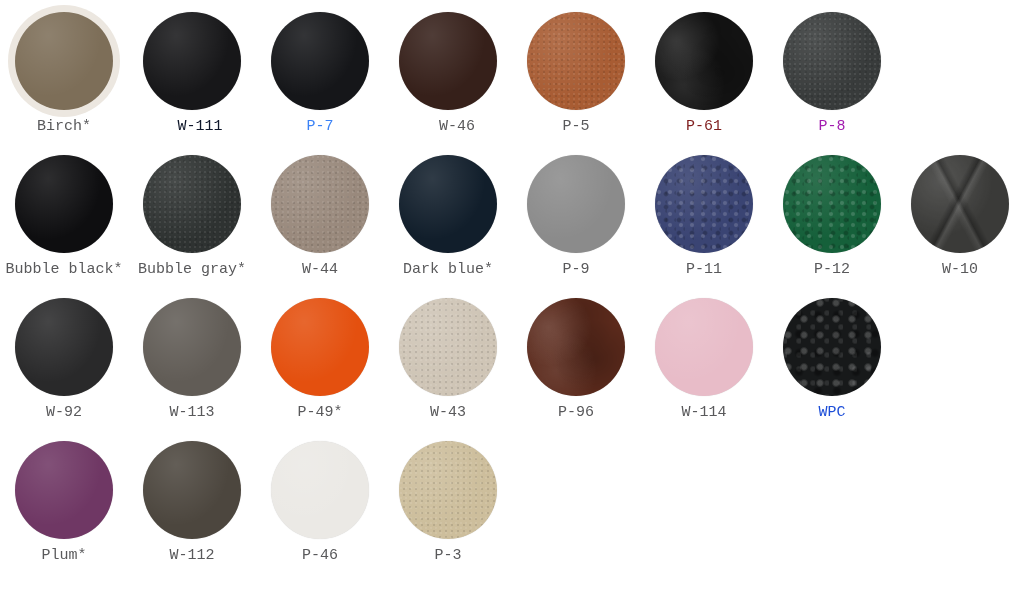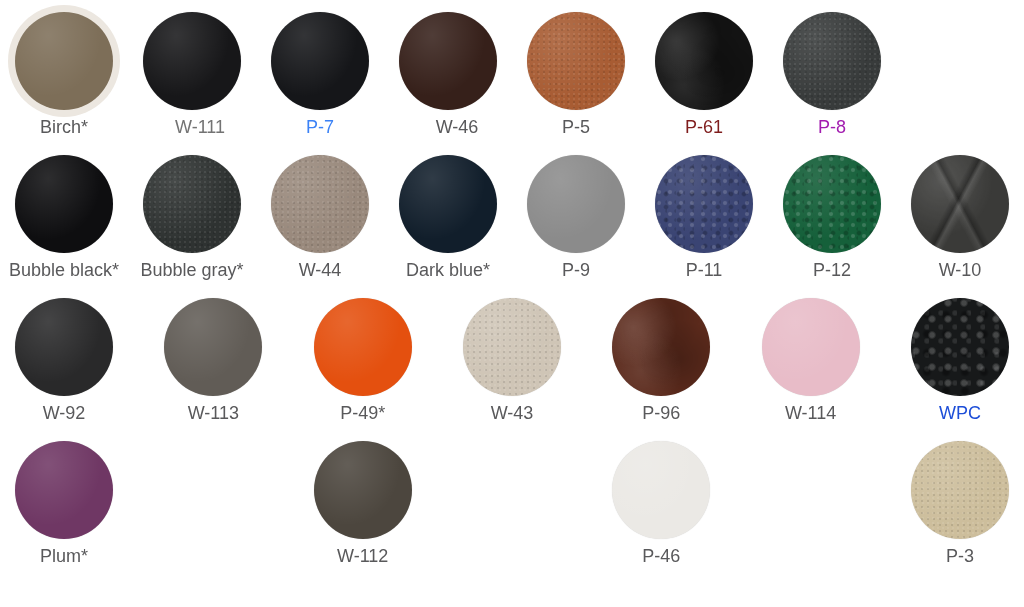--- a/index.html
+++ b/index.html
@@ -91,46 +91,46 @@
       radial-gradient(ellipse at 30% 26%, rgba(255,255,255,0.14), rgba(255,255,255,0) 55%);
   }
   .disc-ring {
     box-shadow: 0 0 0 7px #ece7e0;
   }
   .disc-edge {
     box-shadow: 0 0 1px 0 rgba(0,0,0,0.18);
   }
   .swatch-label {
     margin-top: 9px;
-    font-size: 18px;
+    font-size: 15px;
     line-height: 16px;
     color: #59595b;
     text-align: center;
     white-space: nowrap;
-    font-family: Liberation Sans, sans-serif;
+    font-family: Liberation Mono, monospace;
   }
   .row-gap-1 { margin-top: 12px; }
-  .row-gap-n { margin-top: 20px; justify-content: space-between; }
+  .row-gap-n { margin-top: 20px; }
 </style>
 </head>
 <body>
 
 <div id="swatch-board" style="background: rgb(255, 255, 255);">
     <div class="swatch-row row-gap-1">
       <div class="swatch-cell">
         <div class="swatch-disc-wrap">
           <div class="swatch-disc grain-smooth disc-ring" title="Birch*" style="background: rgb(125, 110, 88);"></div>
         </div>
         <div class="swatch-label" style="color: rgb(89, 89, 91);">Birch*</div>
       </div>
       <div class="swatch-cell">
         <div class="swatch-disc-wrap">
           <div class="swatch-disc grain-smooth disc-edge" title="W-111" style="background: rgb(23, 23, 25);"></div>
         </div>
-        <div class="swatch-label" style="color: #737373; margin-left: 16px;">W-111</div>
+        <div class="swatch-label" style="color: #0f172a; margin-left: 16px;">W-111</div>
       </div>
       <div class="swatch-cell">
         <div class="swatch-disc-wrap">
           <div class="swatch-disc grain-smooth disc-edge" title="P-7" style="background: rgb(21, 22, 25);"></div>
         </div>
         <div class="swatch-label" style="color: #3b82f6;">P-7</div>
       </div>
       <div class="swatch-cell">
         <div class="swatch-disc-wrap">
           <div class="swatch-disc grain-smooth disc-edge" title="W-46" style="background: rgb(54, 32, 26);"></div>

